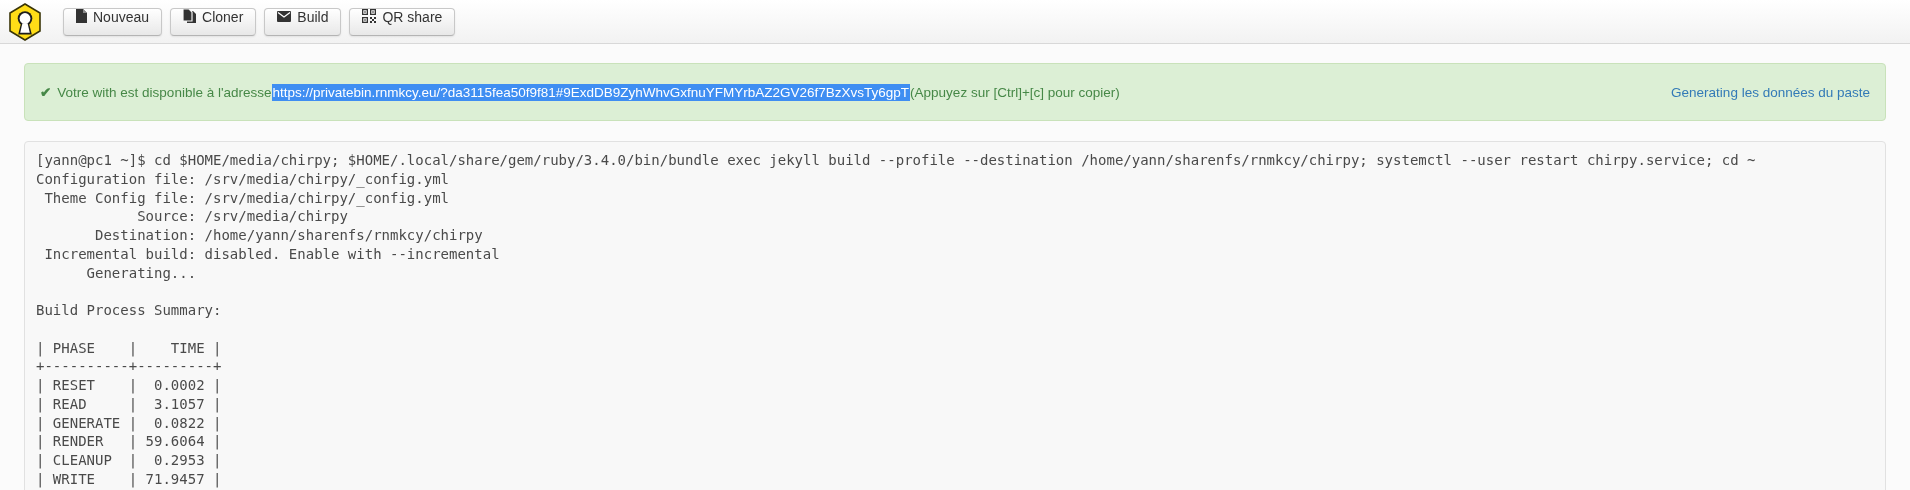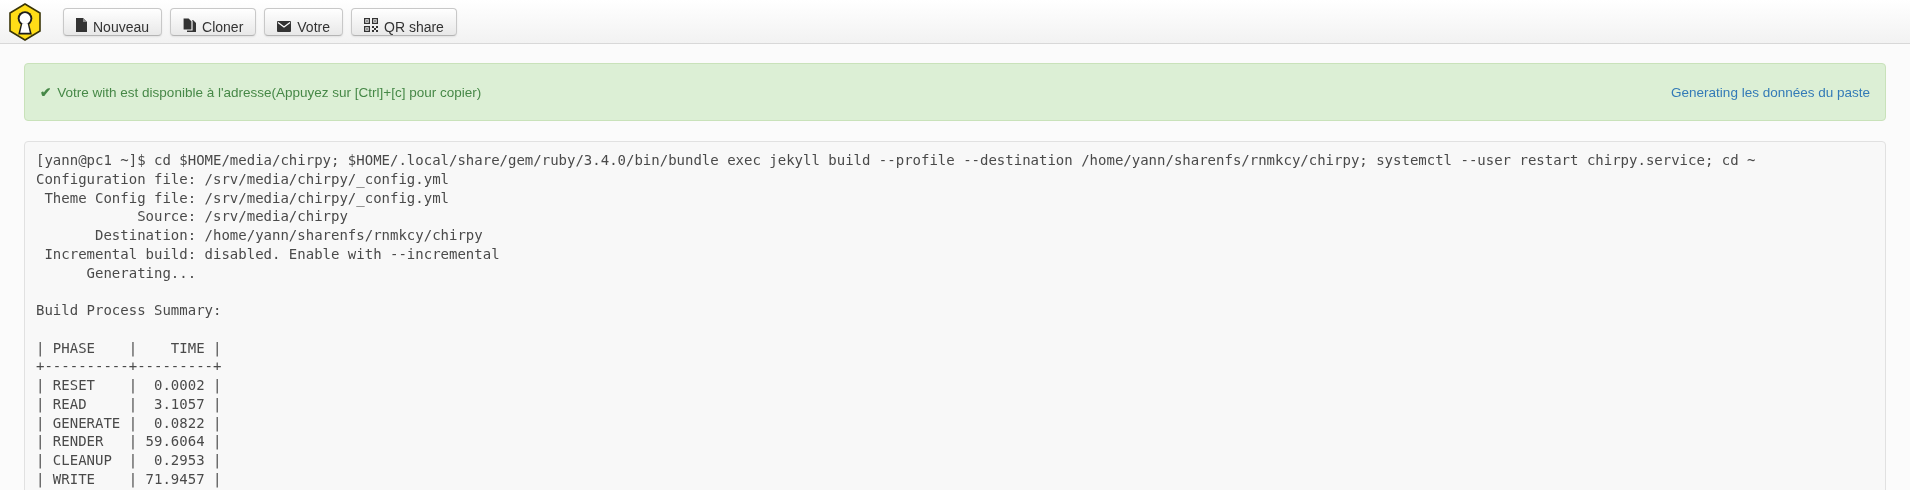--- a/index.html
+++ b/index.html
@@ -18,21 +18,21 @@
   }
   .logo {
     position: absolute; left: 8px; top: 3px; width: 34px; height: 38px;
     cursor: pointer;
   }
   .btn-row {
     position: absolute; left: 63px; top: 8px;
     display: flex; gap: 8px;
   }
   .btn {
-    display: inline-flex; align-items: flex-end; gap: 6px;
+    display: inline-flex; align-items: flex-start; gap: 6px;
     height: 28px; padding: 0 12px;
     font-size: 14px; color: #333;
     background: linear-gradient(#ffffff, #e8e8e8);
     border: 1px solid #c8c8c8; border-bottom-color: #b4b4b4;
     border-radius: 4px;
     box-shadow: inset 0 1px 0 rgba(255,255,255,.4), 0 1px 2px rgba(0,0,0,.08);
     cursor: pointer; white-space: nowrap;
   }
   .btn svg { flex: 0 0 auto; }
 
@@ -115,21 +115,21 @@
       <span>Cloner</span>
     </button>
 
     <button class="btn">
       <span>
         <svg width="14" height="11" viewBox="0 0 14 11">
           <rect width="14" height="11" rx="1" fill="#333"></rect>
           <path d="M1 1.5 L7 6 L13 1.5" stroke="#fff" stroke-width="1.2" fill="none"></path>
         </svg>
       </span>
-      <span>Votre</span>
+      <span>Build</span>
     </button>
 
     <button class="btn">
       <span>
         <svg width="14" height="14" viewBox="0 0 14 14">
           <g fill="#333">
             <path fill-rule="evenodd" d="M0 0h6v6H0V0zm1.3 1.3v3.4h3.4V1.3z"></path>
             <rect x="2.3" y="2.3" width="1.4" height="1.4"></rect>
             <path fill-rule="evenodd" d="M8 0h6v6H8V0zm1.3 1.3v3.4h3.4V1.3z"></path>
             <rect x="10.3" y="2.3" width="1.4" height="1.4"></rect>
@@ -144,20 +144,21 @@
         </svg>
       </span>
       <span>QR share</span>
     </button>
   </div>
 </div>
 
 <div class="status-banner">
   <span class="check">✔</span>
   <span>Votre with est disponible à l'adresse</span>
+  <a class="paste-url">https://privatebin.rnmkcy.eu/?da3115fea50f9f81#9ExdDB9ZyhWhvGxfnuYFMYrbAZ2GV26f7BzXvsTy6gpT</a>
   <span>(Appuyez sur [Ctrl]+[c] pour copier)</span>
   <a class="delete-link">Generating les données du paste</a>
 </div>
 
 <div class="paste-box">
   <pre>[yann@pc1 ~]$ cd $HOME/media/chirpy; $HOME/.local/share/gem/ruby/3.4.0/bin/bundle exec jekyll build --profile --destination /home/yann/sharenfs/rnmkcy/chirpy; systemctl --user restart chirpy.service; cd ~
 Configuration file: /srv/media/chirpy/_config.yml
  Theme Config file: /srv/media/chirpy/_config.yml
             Source: /srv/media/chirpy
        Destination: /home/yann/sharenfs/rnmkcy/chirpy

